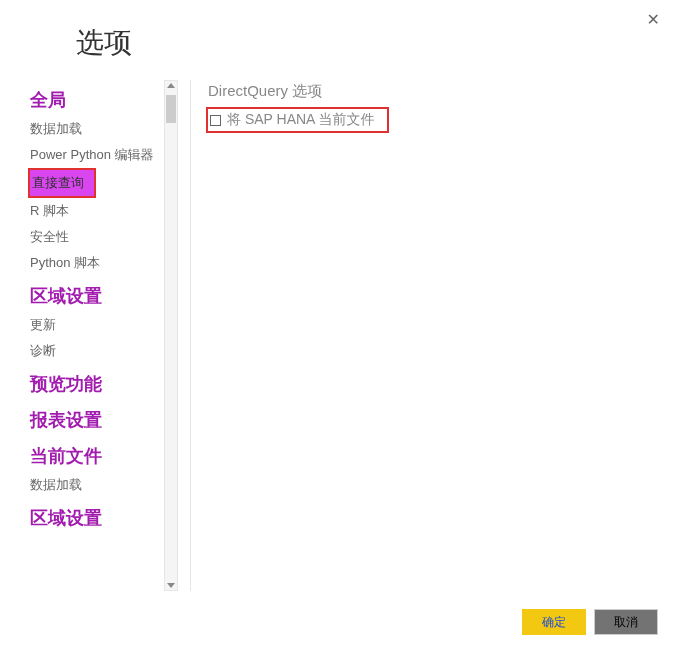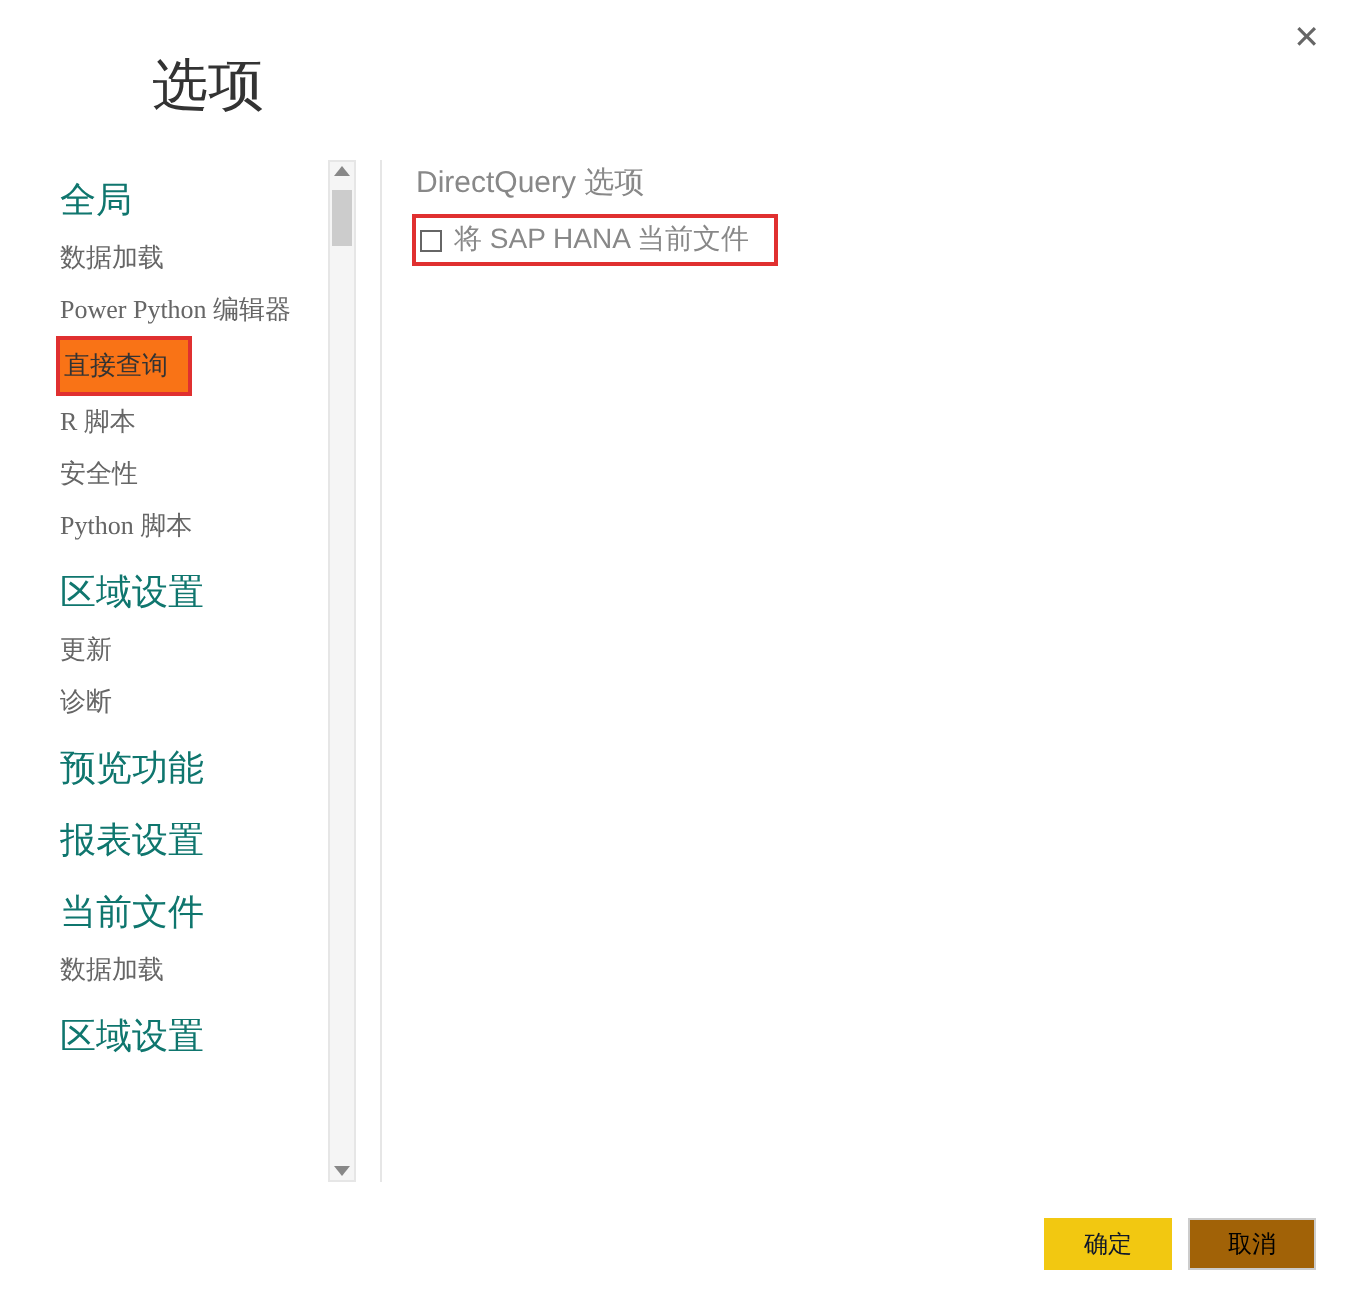--- a/index.html
+++ b/index.html
@@ -86,35 +86,34 @@
     .scroll-thumb {
       position: absolute;
       top: 14px;
       left: 1px;
       right: 1px;
       height: 28px;
       background: #ccc;
     }
     .sidebar-section-header {
       font-size: 18px;
-      color: #0f766e;
+      color: #a21caf;
       padding: 4px 2px;
       margin-top: 4px;
-      font-weight: 400;
+      font-weight: 700;
     }
     .sidebar-item {
       font-size: 13px;
       color: #666;
       padding: 4px 2px;
       cursor: pointer;
       white-space: nowrap;
-      font-family: Liberation Serif, serif;
     }
     .sidebar-item.selected {
-      background: #f97316;
+      background: #d946ef;
       color: #333;
     }
     .highlight-red {
       border: 2px solid #e03030;
       display: inline-block;
     }
     .sidebar .highlight-red {
       padding: 0;
     }
     .sidebar .highlight-red .sidebar-item {
@@ -154,31 +153,31 @@
       bottom: 16px;
       right: 18px;
       display: flex;
       gap: 8px;
     }
     .btn {
       min-width: 64px;
       height: 26px;
       font-size: 12px;
       border: 1px solid #ccc;
-      background: #a16207;
+      background: #737373;
       cursor: pointer;
       display: flex;
       align-items: center;
       justify-content: center;
       padding: 0 14px;
     }
     .btn-primary {
       background: #f2c811;
       border-color: #f2c811;
-      color: #0f172a;
+      color: #1d4ed8;
     }
     .divider {
       position: absolute;
       left: 190px;
       top: 80px;
       bottom: 60px;
       width: 1px;
       background: #e6e6e6;
     }
   </style>

